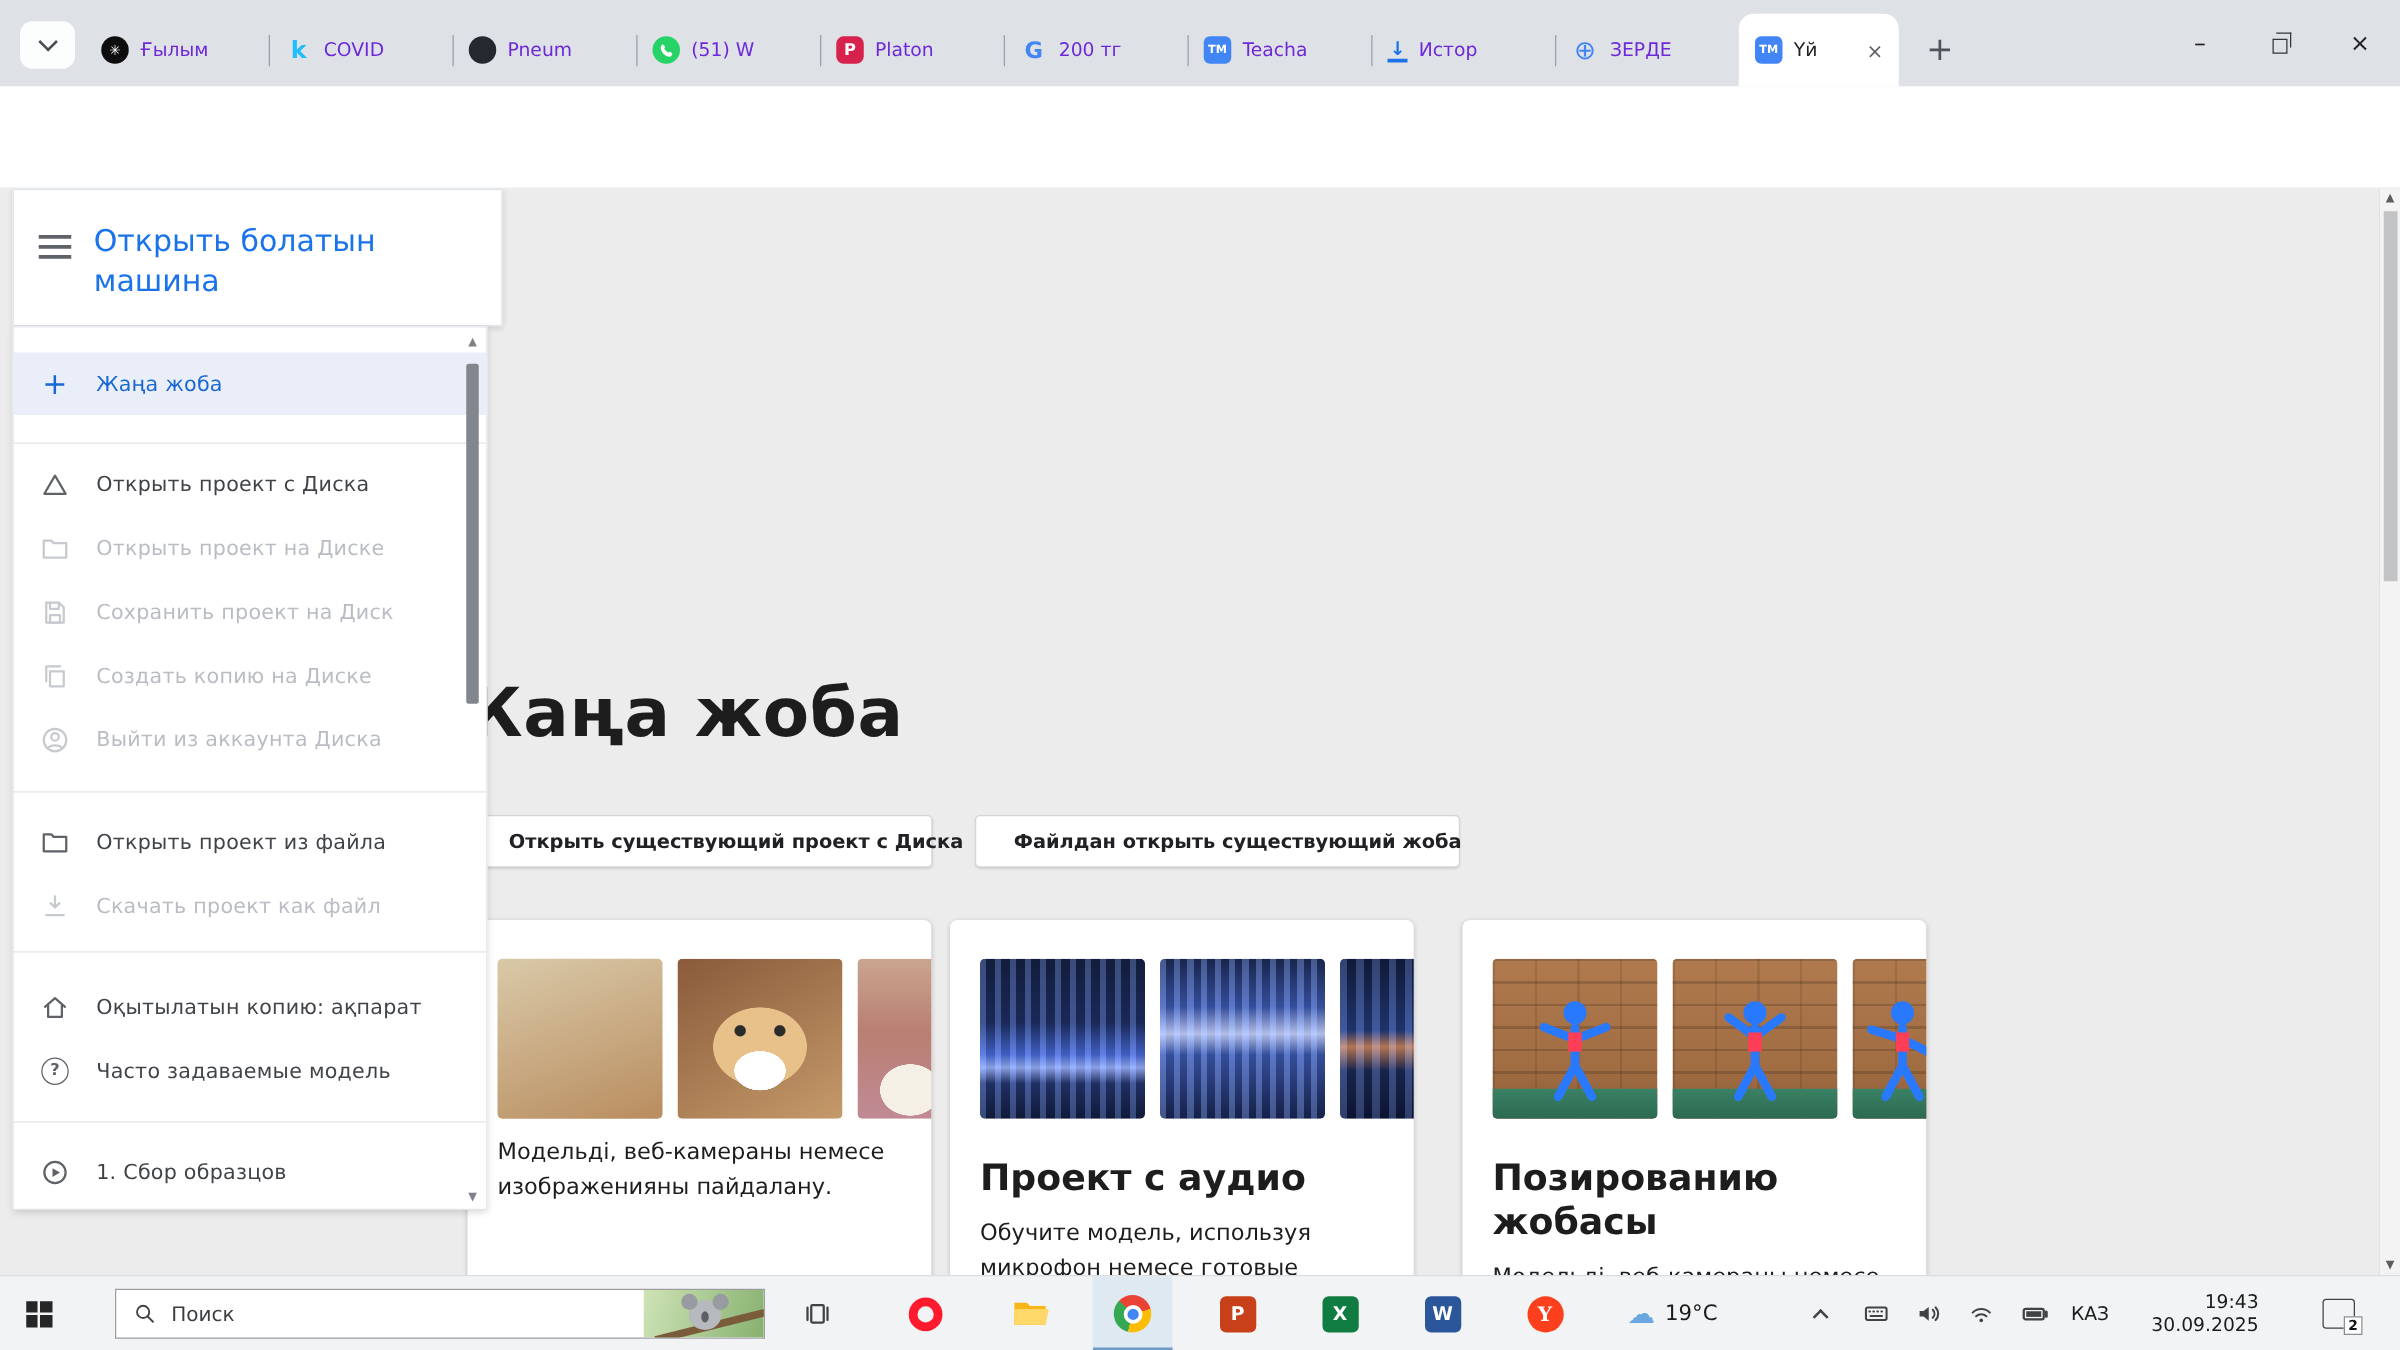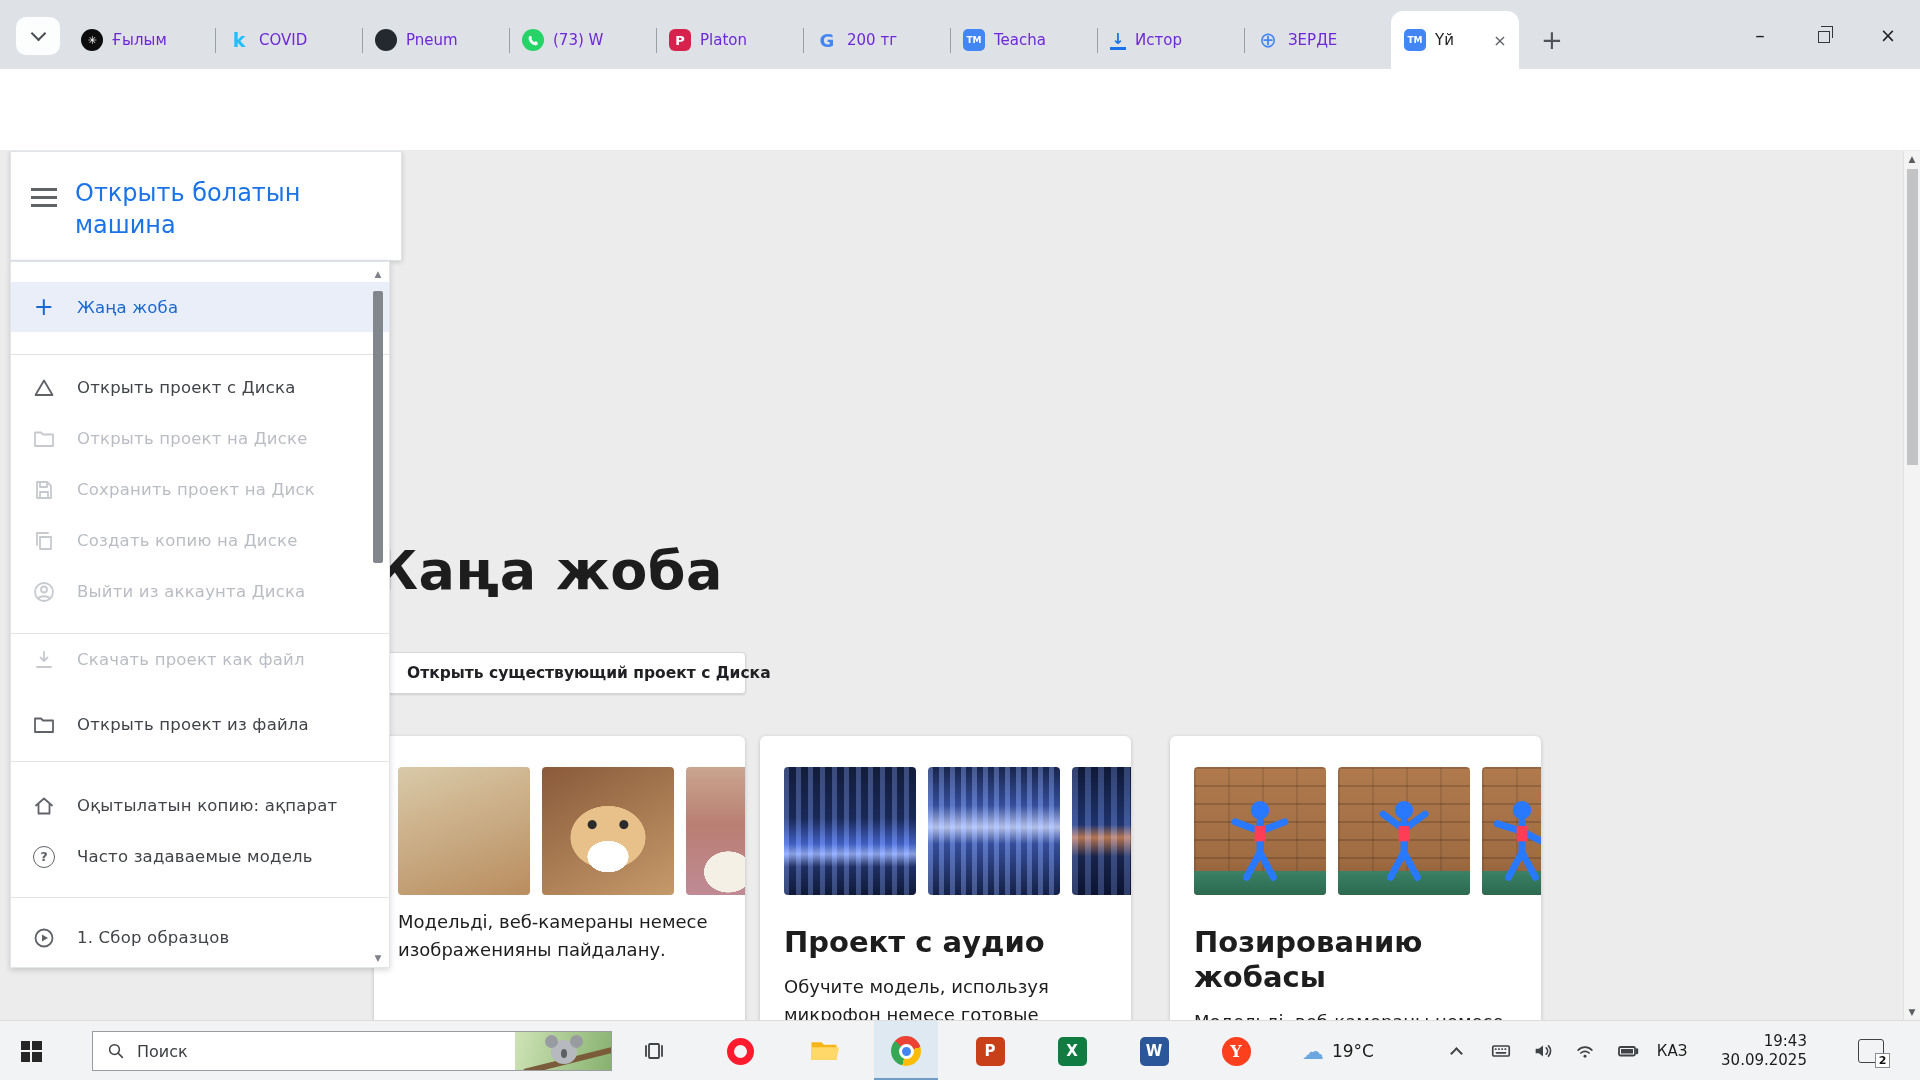--- a/index.html
+++ b/index.html
@@ -154,21 +154,21 @@
       <div class="tab sep">
         <span class="ticon ic-github"></span>
         <span class="tlabel">Pneum</span>
       </div>
       <div class="tab sep">
         <span class="ticon ic-whatsapp">
             <svg width="13" height="13" viewBox="0 0 24 24">
               <path fill="#fff" d="M6 3c1 0 2 1 3 3 1 1 0 2-1 3 1 2 4 5 6 6 1-1 2-2 3-1 2 1 3 2 3 3 0 2-2 4-4 4C10 21 3 14 3 8c0-2 1-5 3-5z"></path>
             </svg>
           </span>
-        <span class="tlabel">(73) W</span>
+        <span class="tlabel">(51) W</span>
       </div>
       <div class="tab sep">
         <span class="ticon ic-platon">P</span>
         <span class="tlabel">Platon</span>
       </div>
       <div class="tab sep">
         <span class="ticon ic-google">G</span>
         <span class="tlabel">200 тг</span>
       </div>
       <div class="tab sep">
@@ -246,20 +246,26 @@
     <div class="kebab">⋮</div>
   </div>
 
   <div class="page">
 
     <div class="heading">Жаңа жоба</div>
 
     <div class="pbtn" id="btn-drive">
       <span>Открыть существующий проект с Диска</span>
     </div>
+    <div class="pbtn" id="btn-file">
+      <svg width="20" height="20" viewBox="0 0 24 24" style="stroke:#2c2c2c;fill:none;stroke-width:2;stroke-linejoin:round">
+          <path d="M3 5.5h6l2 2h10V19H3z"></path>
+        </svg>
+      <span>Файлдан открыть существующий жоба</span>
+    </div>
 
     <div class="card" id="card-image">
       <div class="thumbs">
         <div class="th im1"></div>
         <div class="th im2"></div>
         <div class="th im3"></div>
       </div>
       <p>Модельді, веб-камераны немесе изображенияны пайдалану.</p>
     </div>
 
@@ -350,35 +356,35 @@
           <span class="micon">
               <svg viewBox="0 0 24 24">
                 <circle cx="12" cy="12" r="9"></circle>
                 <circle cx="12" cy="9.5" r="3"></circle>
                 <path d="M6.5 18.5c1.2-3 9.8-3 11 0"></path>
               </svg>
             </span>
           <span>Выйти из аккаунта Диска</span>
         </div>
         <div class="mdiv" style="margin-top:16px"></div>
+        <div class="mi" style="margin-top:14px">
+          <span class="micon">
+              <svg viewBox="0 0 24 24">
+                <path d="M3 5.5h6l2 2h10V19H3z"></path>
+              </svg>
+            </span>
+          <span>Открыть проект из файла</span>
+        </div>
         <div class="mi disabled">
           <span class="micon">
               <svg viewBox="0 0 24 24">
                 <path d="M12 4v9m0 0l-3.5-3.5M12 13l3.5-3.5M5 19h14"></path>
               </svg>
             </span>
           <span>Скачать проект как файл</span>
-        </div>
-        <div class="mi" style="margin-top:14px">
-          <span class="micon">
-              <svg viewBox="0 0 24 24">
-                <path d="M3 5.5h6l2 2h10V19H3z"></path>
-              </svg>
-            </span>
-          <span>Открыть проект из файла</span>
         </div>
         <div class="mdiv" style="margin-top:11px"></div>
         <div class="mi" style="margin-top:18px">
           <span class="micon">
               <svg viewBox="0 0 24 24">
                 <path d="M4 11.5L12 4.5l8 7M6.5 10v9.5h11V10"></path>
               </svg>
             </span>
           <span>Оқытылатын копию: ақпарат</span>
         </div>

